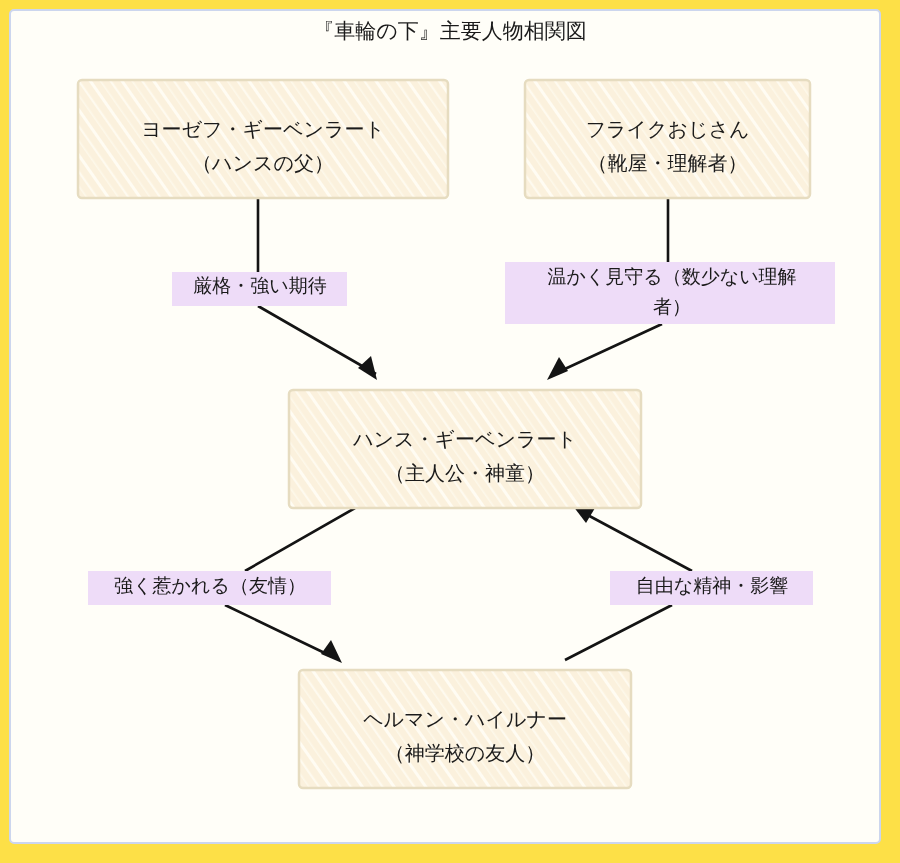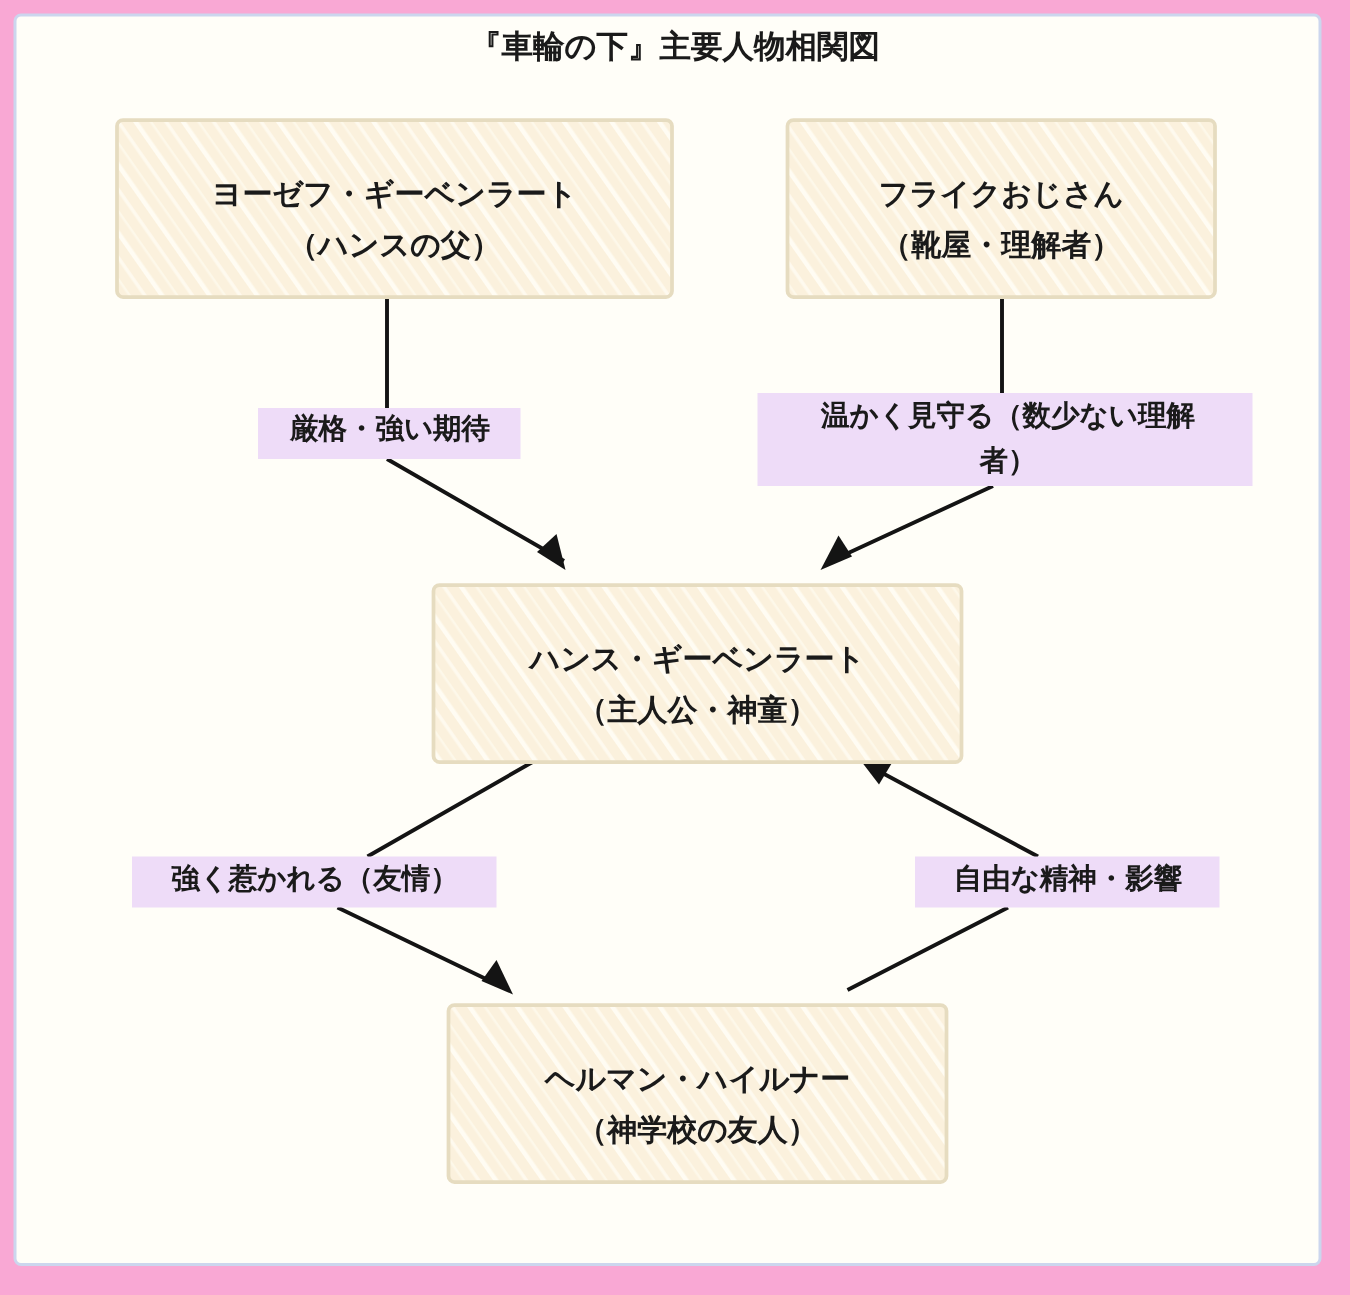--- a/index.html
+++ b/index.html
@@ -10,22 +10,21 @@
   body {
     width: 900px;
     height: 863px;
     font-family: "Liberation Sans", "DejaVu Sans", sans-serif;
     overflow: hidden;
   }
   #page {
     position: relative;
     width: 900px;
     height: 863px;
-    background: #f9a8d4;
-    font-weight: bold;
+    background: #fde047;
   }
   #frame {
     position: absolute;
     left: 9px;
     top: 9px;
     width: 872px;
     height: 835px;
     background: #fffef8;
     border: 2px solid #ccd6ee;
     border-radius: 5px;

